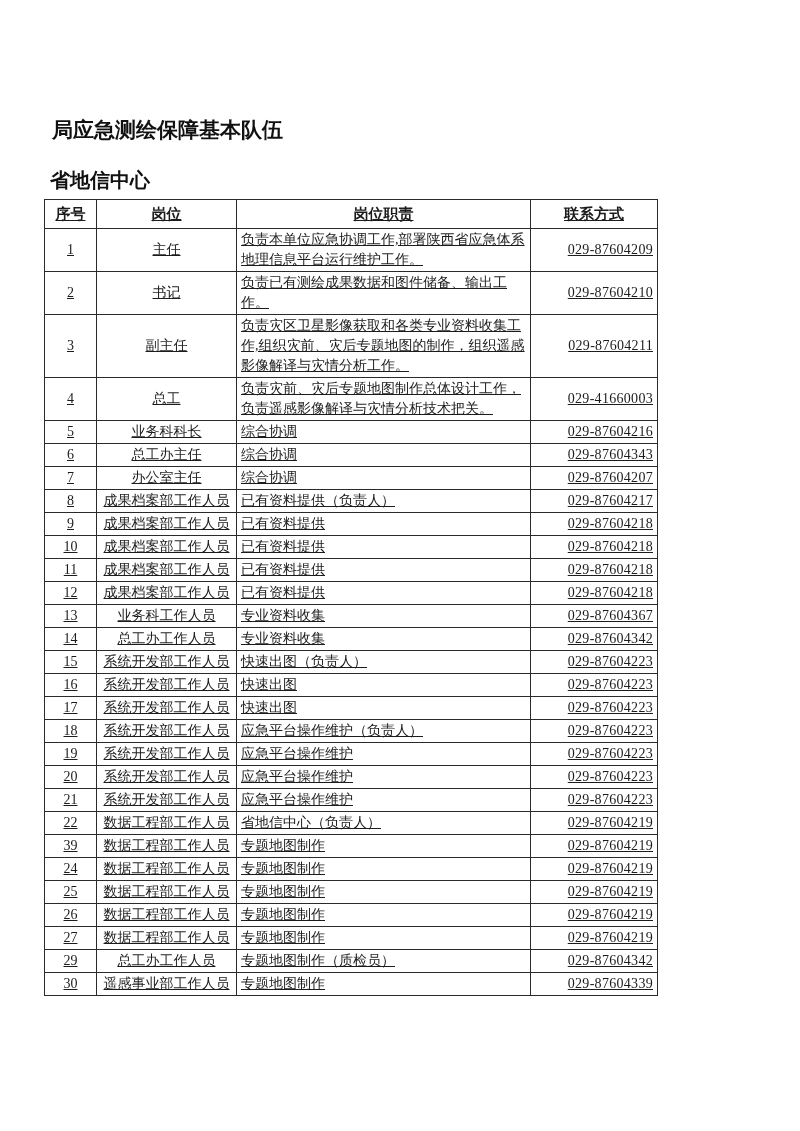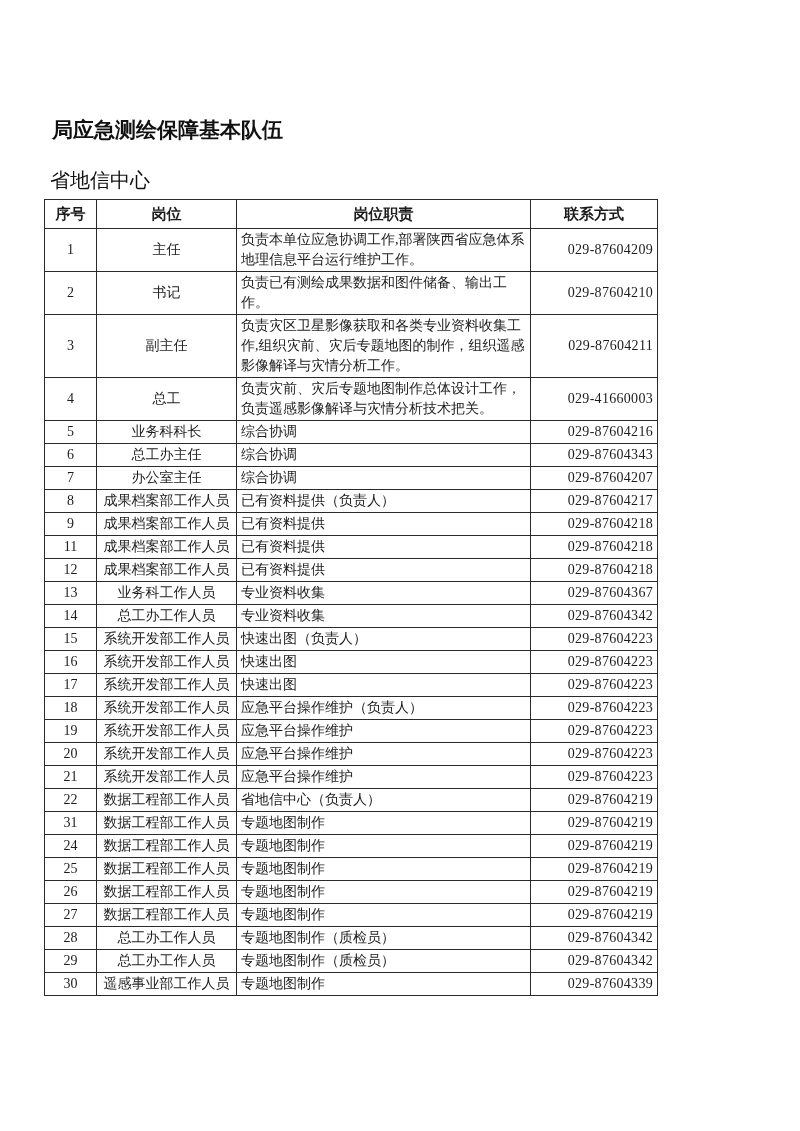--- a/index.html
+++ b/index.html
@@ -22,30 +22,31 @@
     margin: 0 0 0 8px;
     font-family: "Liberation Sans", "DejaVu Sans", sans-serif;
     font-weight: bold;
     font-size: 21px;
     line-height: 24px;
     color: #111;
   }
   .section-title {
     margin: 27px 0 8px 6px;
     font-family: "Liberation Serif", "DejaVu Serif", serif;
-    font-weight: normal;
+    font-weight: bold;
     font-size: 20px;
     line-height: 22px;
     color: #111;
   }
   table.roster {
     width: 613px;
     border-collapse: collapse;
     table-layout: fixed;
     font-size: 14px;
+    text-decoration: underline;
   }
   table.roster th,
   table.roster td {
     border: 1px solid #2a2a2a;
     padding: 1px 4px;
     vertical-align: middle;
     line-height: 20px;
   }
   table.roster th {
     font-weight: bold;
@@ -136,20 +137,26 @@
           <td class="c-duty">已有资料提供（负责人）</td>
           <td class="c-contact">029-87604217</td>
         </tr>
         <tr>
           <td class="c-index">9</td>
           <td class="c-position">成果档案部工作人员</td>
           <td class="c-duty">已有资料提供</td>
           <td class="c-contact">029-87604218</td>
         </tr>
         <tr>
+          <td class="c-index">10</td>
+          <td class="c-position">成果档案部工作人员</td>
+          <td class="c-duty">已有资料提供</td>
+          <td class="c-contact">029-87604218</td>
+        </tr>
+        <tr>
           <td class="c-index">11</td>
           <td class="c-position">成果档案部工作人员</td>
           <td class="c-duty">已有资料提供</td>
           <td class="c-contact">029-87604218</td>
         </tr>
         <tr>
           <td class="c-index">12</td>
           <td class="c-position">成果档案部工作人员</td>
           <td class="c-duty">已有资料提供</td>
           <td class="c-contact">029-87604218</td>
@@ -208,21 +215,21 @@
           <td class="c-duty">应急平台操作维护</td>
           <td class="c-contact">029-87604223</td>
         </tr>
         <tr>
           <td class="c-index">22</td>
           <td class="c-position">数据工程部工作人员</td>
           <td class="c-duty">省地信中心（负责人）</td>
           <td class="c-contact">029-87604219</td>
         </tr>
         <tr>
-          <td class="c-index">31</td>
+          <td class="c-index">39</td>
           <td class="c-position">数据工程部工作人员</td>
           <td class="c-duty">专题地图制作</td>
           <td class="c-contact">029-87604219</td>
         </tr>
         <tr>
           <td class="c-index">24</td>
           <td class="c-position">数据工程部工作人员</td>
           <td class="c-duty">专题地图制作</td>
           <td class="c-contact">029-87604219</td>
         </tr>
@@ -236,26 +243,20 @@
           <td class="c-index">26</td>
           <td class="c-position">数据工程部工作人员</td>
           <td class="c-duty">专题地图制作</td>
           <td class="c-contact">029-87604219</td>
         </tr>
         <tr>
           <td class="c-index">27</td>
           <td class="c-position">数据工程部工作人员</td>
           <td class="c-duty">专题地图制作</td>
           <td class="c-contact">029-87604219</td>
-        </tr>
-        <tr>
-          <td class="c-index">28</td>
-          <td class="c-position">总工办工作人员</td>
-          <td class="c-duty">专题地图制作（质检员）</td>
-          <td class="c-contact">029-87604342</td>
         </tr>
         <tr>
           <td class="c-index">29</td>
           <td class="c-position">总工办工作人员</td>
           <td class="c-duty">专题地图制作（质检员）</td>
           <td class="c-contact">029-87604342</td>
         </tr>
         <tr>
           <td class="c-index">30</td>
           <td class="c-position">遥感事业部工作人员</td>

